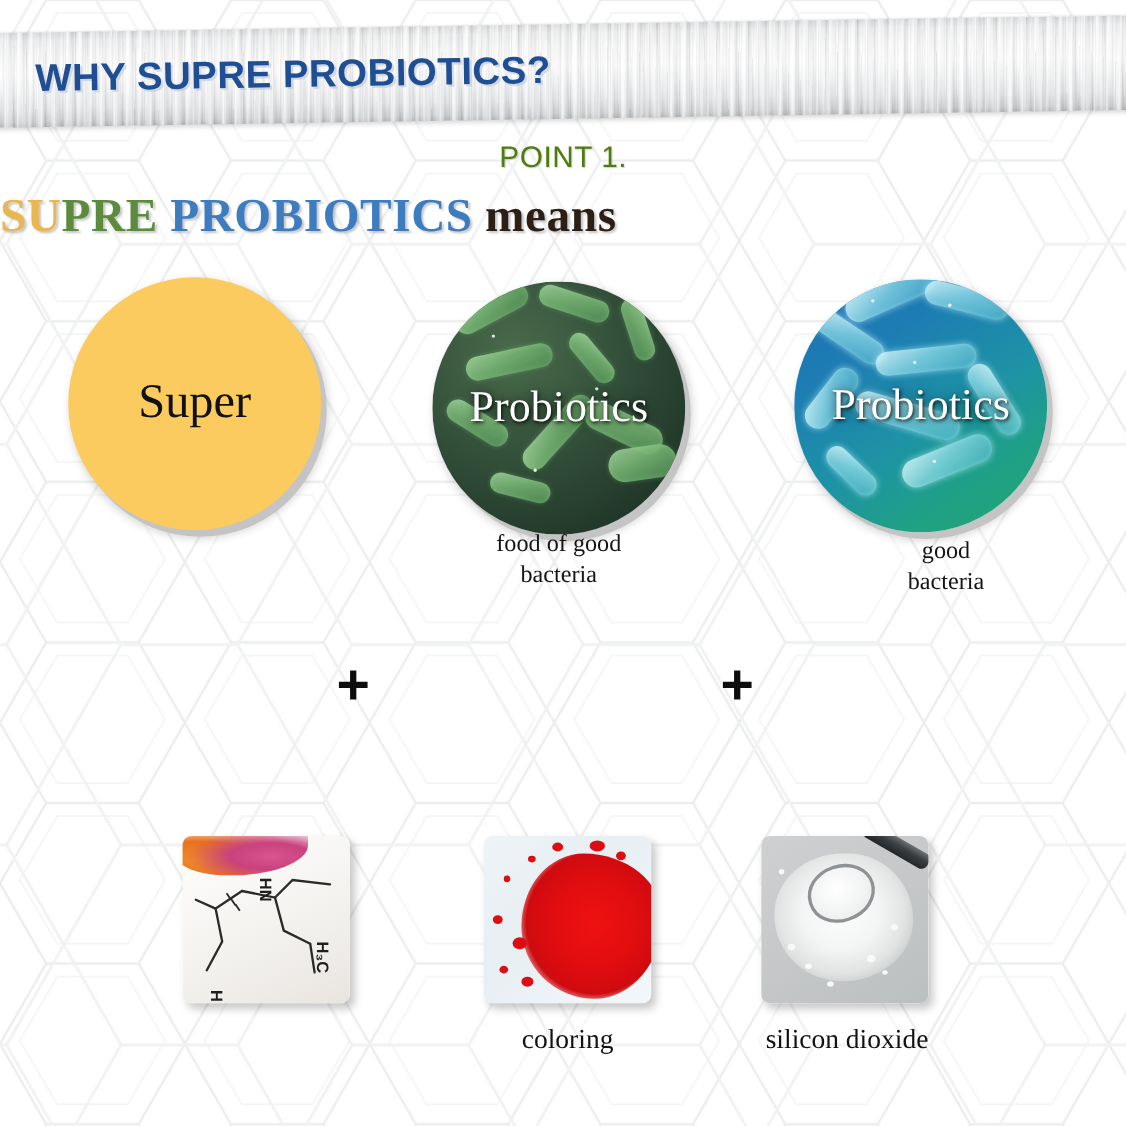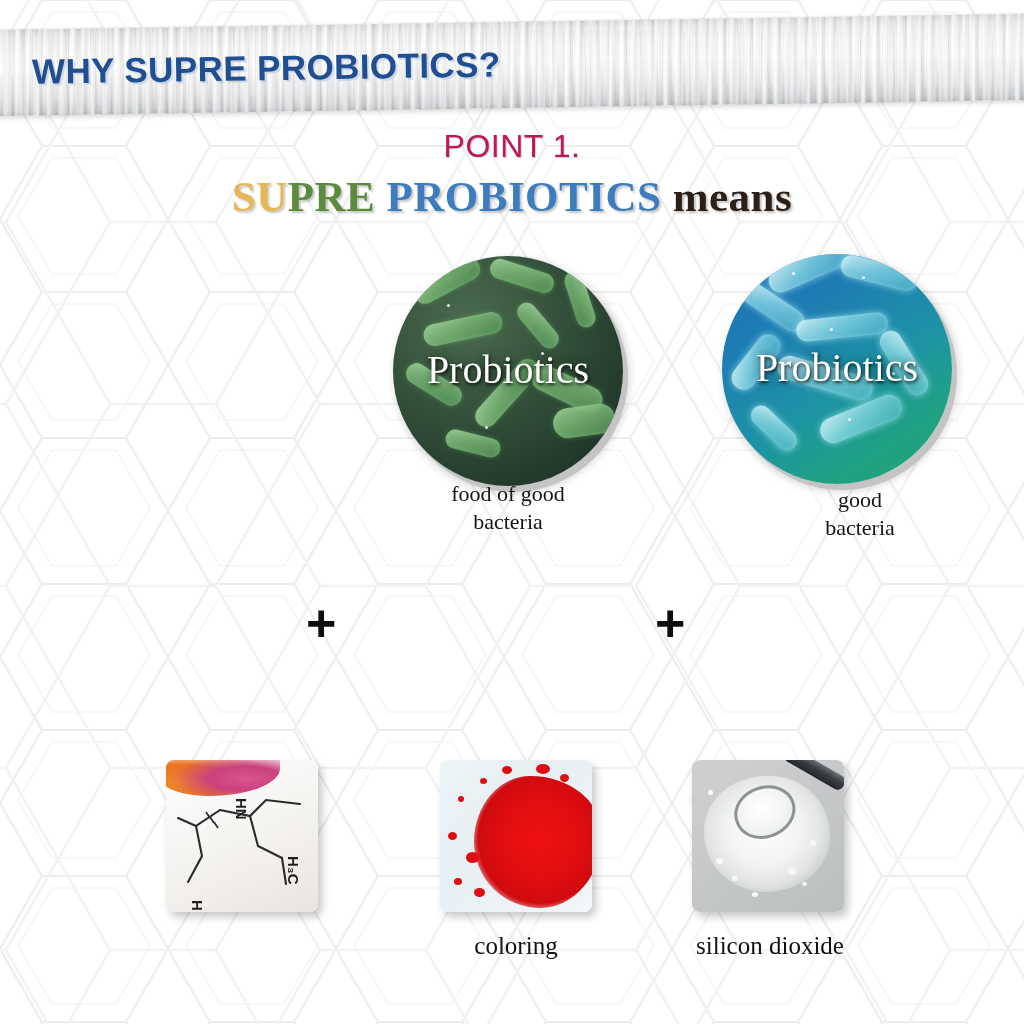--- a/index.html
+++ b/index.html
@@ -83,35 +83,34 @@
   }
 
   
   .content { position: absolute; inset: 0; z-index: 2; }
 
   .point-label {
     position: absolute;
     width: 100%;
     text-align: center;
     font-family: "Liberation Sans", sans-serif;
-    font-size: 32px;
+    font-size: 27px;
     font-weight: 400;
     letter-spacing: 0.5px;
-    color: #be185d;
+    color: #4d7c0f;
     text-shadow: 1px 1px 1px rgba(160,160,160,0.5);
   }
   #point1-label { top: 128px; }
   #point2-label { top: 608px; }
 
   
   .headline1 {
     position: absolute;
     top: 172px;
     width: 100%;
-    text-align: center;
     font-family: "Liberation Serif", serif;
     font-size: 43px;
     font-weight: 700;
     white-space: nowrap;
     letter-spacing: 0.5px;
   }
   .headline1 span { text-shadow: 2px 2px 2px rgba(120,120,120,0.42); }
   .w-su   { color: #e9b751; }
   .w-pre  { color: #5c8b3e; }
   .w-prob { color: #3d7cbf; }
@@ -376,20 +375,23 @@
   <div class="content">
 
     <div class="point-label" id="point1-label">POINT 1.</div>
 
     <div class="headline1">
       <span class="w-su">SU</span><span class="w-pre">PRE</span><span class="w-prob"> PROBIOTICS</span><span class="w-means"> means</span>
     </div>
 
     <div class="circle-row">
 
+      <div class="circ" id="circle-super">
+        <div class="circ-label">Super</div>
+      </div>
 
       <div class="plus" id="plus-1">+</div>
 
       <div class="circ" id="circle-pre">
         <div class="micro micro-green">
           <div class="rod rod-g" style="left:18px;  top:14px;  width:72px; height:22px; transform:rotate(-28deg);"></div>
           <div class="rod rod-g" style="left:96px;  top:10px;  width:66px; height:20px; transform:rotate(18deg);"></div>
           <div class="rod rod-g" style="left:158px; top:34px;  width:58px; height:19px; transform:rotate(72deg);"></div>
           <div class="rod rod-g" style="left:30px;  top:62px;  width:80px; height:22px; transform:rotate(-12deg);"></div>
           <div class="rod rod-g" style="left:118px; top:60px;  width:54px; height:19px; transform:rotate(50deg);"></div>

